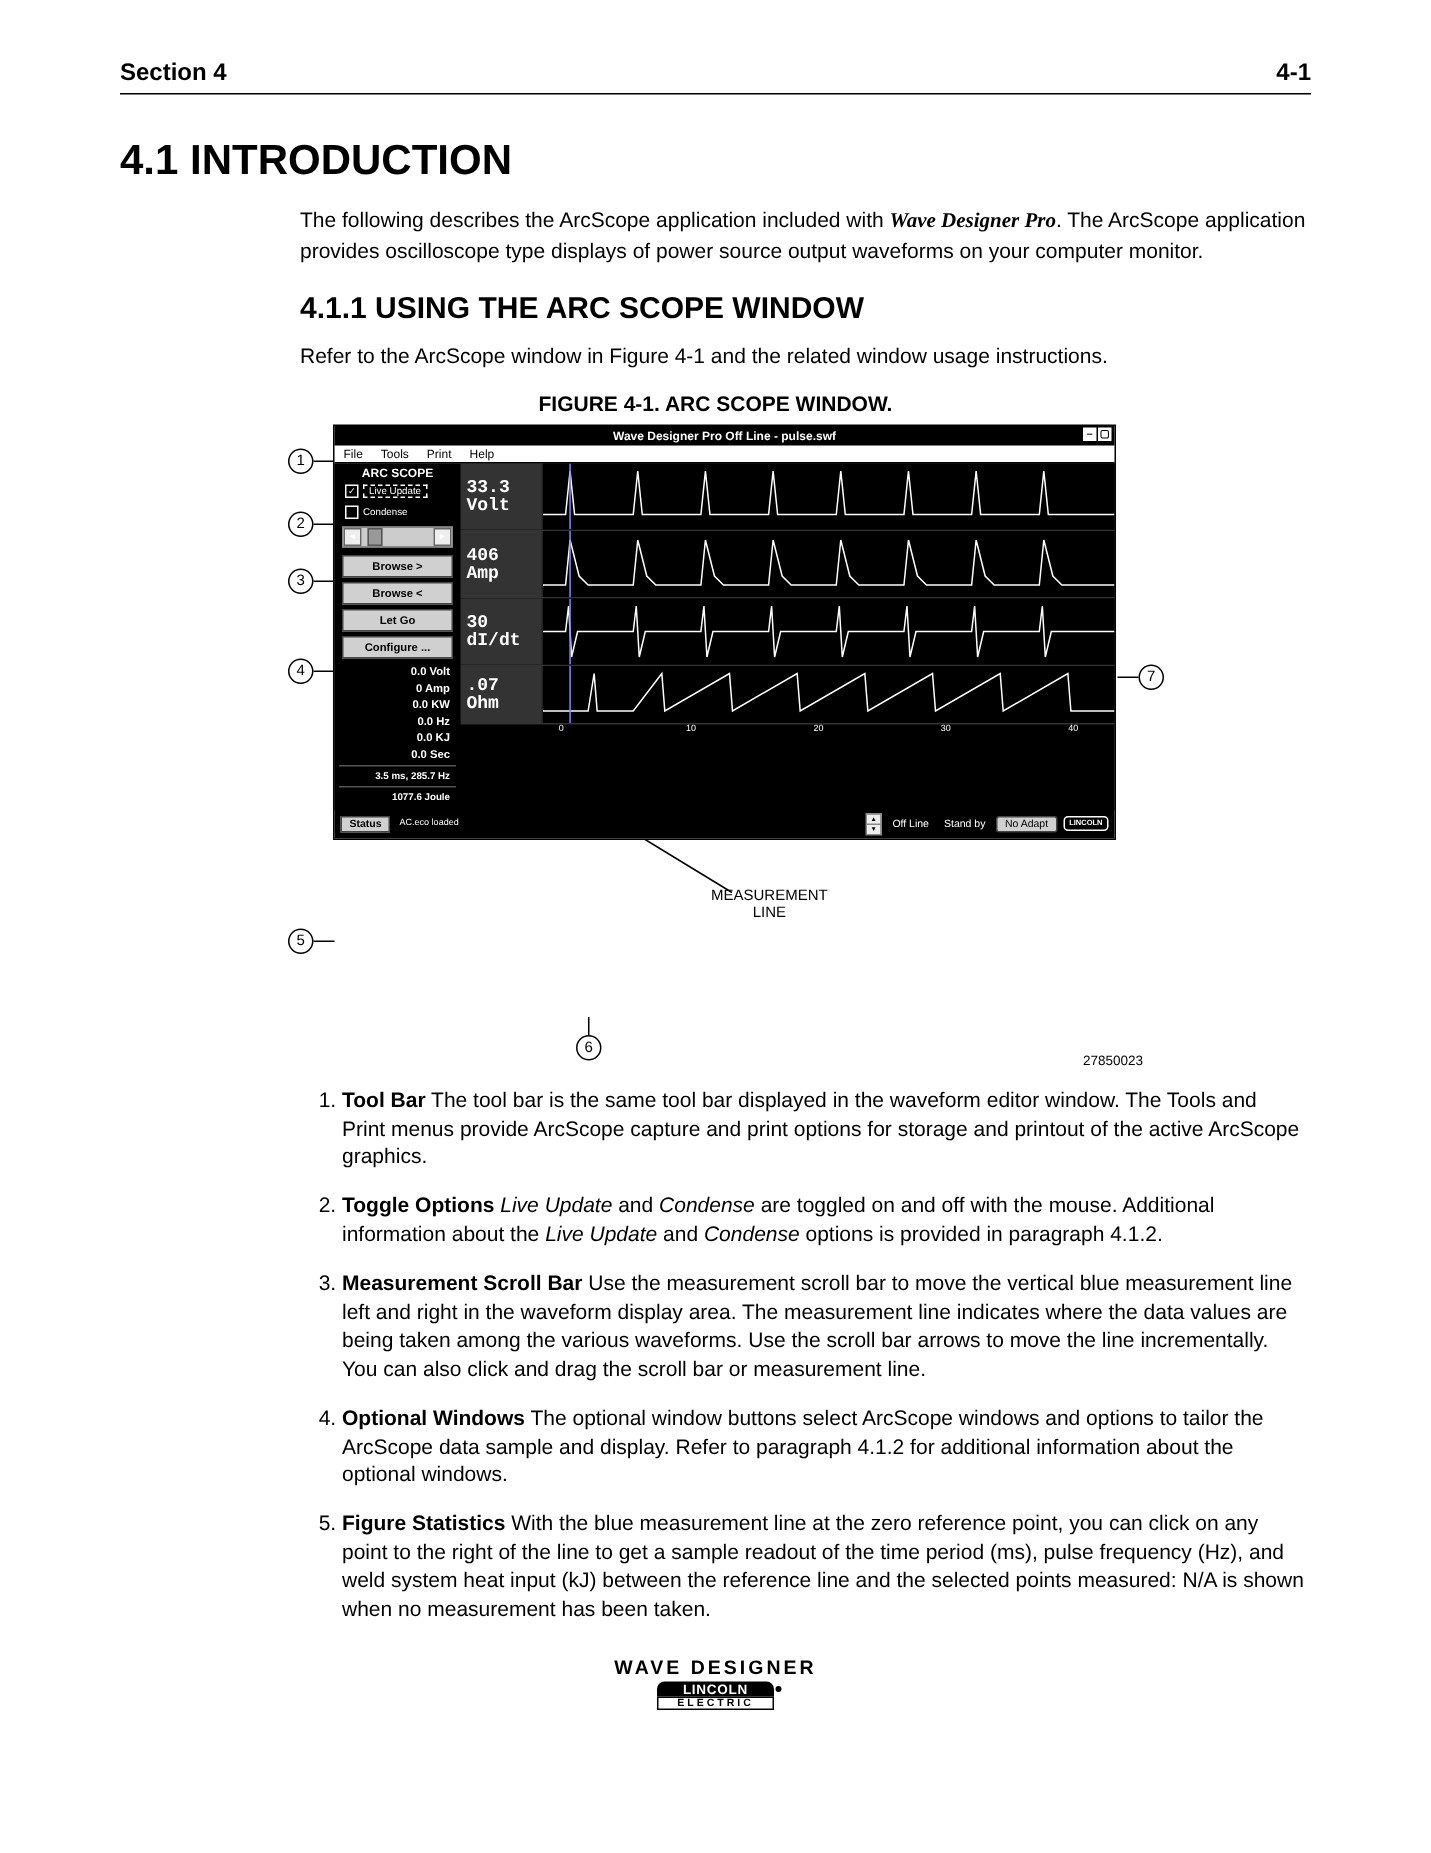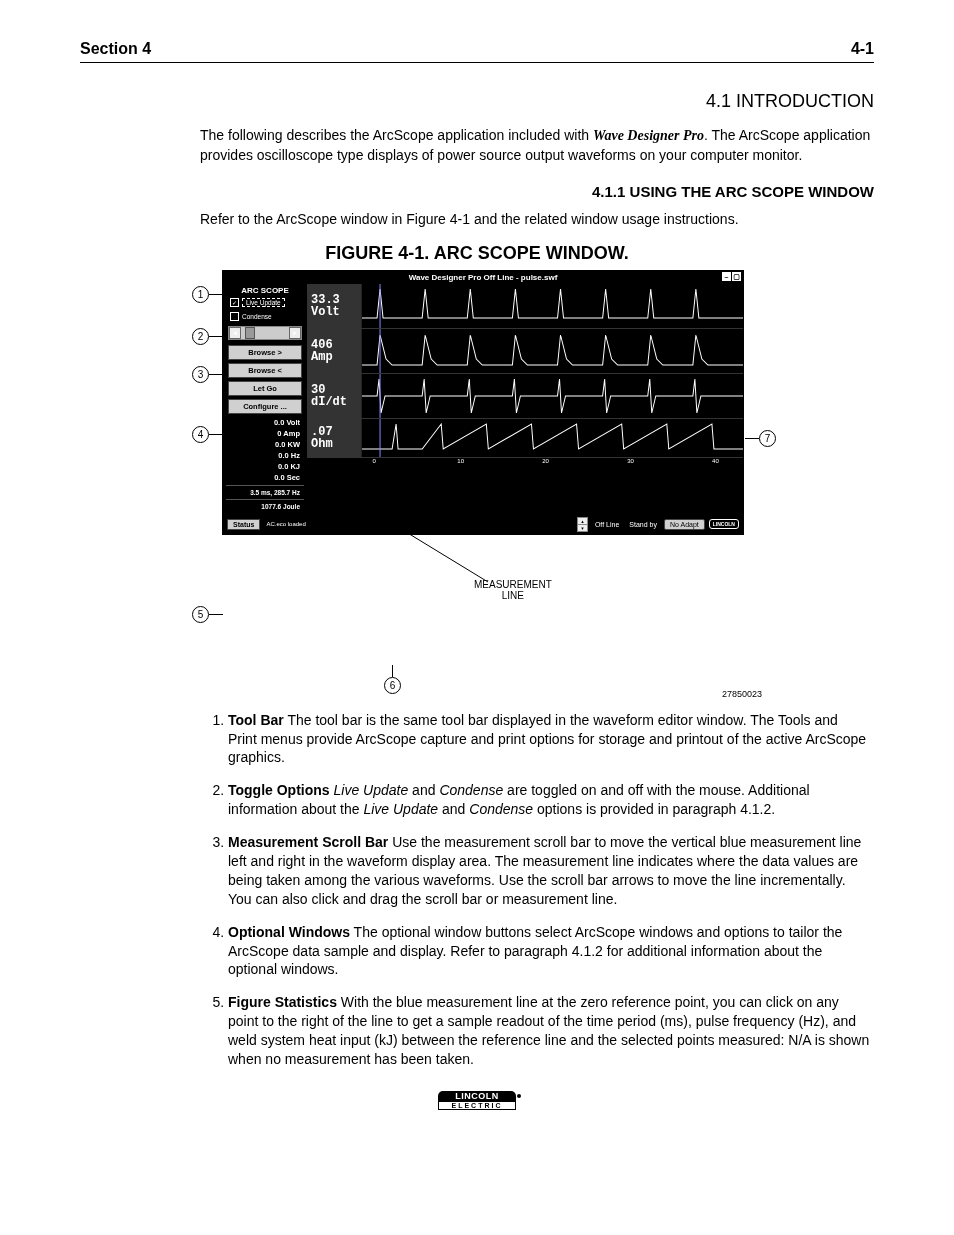--- a/index.html
+++ b/index.html
@@ -22,40 +22,38 @@
   .page-header .left, .page-header .right {
     font-weight: bold;
     font-size: 16px;
   }
   .page-header .center {
     font-weight: bold;
     font-size: 28px;
     letter-spacing: 1px;
   }
   h2.section-title {
-    font-size: 18px;
-    font-weight: normal;
+    font-size: 28px;
+    font-weight: bold;
     margin: 0 0 14px 0;
-    text-align: right;
   }
   .body-text {
     margin: 0 0 14px 120px;
     line-height: 1.35;
   }
   .wd-pro { font-style: italic; font-weight: bold; font-family: "Times New Roman", serif; }
   h3.subsection {
-    font-size: 15px;
+    font-size: 20px;
     font-weight: bold;
     margin: 18px 0 10px 120px;
-    text-align: right;
   }
   .fig-caption {
     text-align: center;
     font-weight: bold;
-    font-size: 18px;
+    font-size: 14px;
     margin: 12px 0 6px 0;
   }
 
   
   .figure-wrap {
     position: relative;
     width: 570px;
     margin: 0 auto 8px;
     height: 425px;
   }
@@ -431,20 +429,26 @@
     <line x1="0" y1="0" x2="118" y2="72" stroke="#000" stroke-width="1"></line>
   </svg>
 
   <div class="scope-window">
     <div class="titlebar">
       <span>Wave Designer Pro Off Line - pulse.swf</span>
       <div class="win-btns">
         <span>–</span>
         <span>▢</span>
       </div>
+    </div>
+    <div class="menubar">
+      <span>File</span>
+      <span>Tools</span>
+      <span>Print</span>
+      <span>Help</span>
     </div>
     <div class="workspace">
 
       <div class="left-panel">
         <div class="panel-title">ARC SCOPE</div>
         <div class="checkbox-row">
           <span class="cb-box checked"></span>
           <span class="dashed-box">Live Update</span>
         </div>
         <div class="checkbox-row">
@@ -566,17 +570,18 @@
   </li>
   <li>
     <span class="item-title">Optional Windows</span><span>  The optional window buttons select ArcScope windows and options to tailor the ArcScope data sample and display. Refer to paragraph 4.1.2 for additional information about the optional windows.</span>
   </li>
   <li>
     <span class="item-title">Figure Statistics</span><span>  With the blue measurement line at the zero reference point, you can click on any point to the right of the line to get a sample readout of the time period (ms), pulse frequency (Hz), and weld system heat input (kJ) between the reference line and the selected points measured: N/A is shown when no measurement has been taken.</span>
   </li>
 </ol>
 
 <div class="page-footer">
+  <div class="wd">WAVE  DESIGNER</div>
   <div class="le-logo">
     <div class="top">LINCOLN</div>
     <div class="bot">ELECTRIC</div>
   </div>
 </div>
 
 </body></html>

